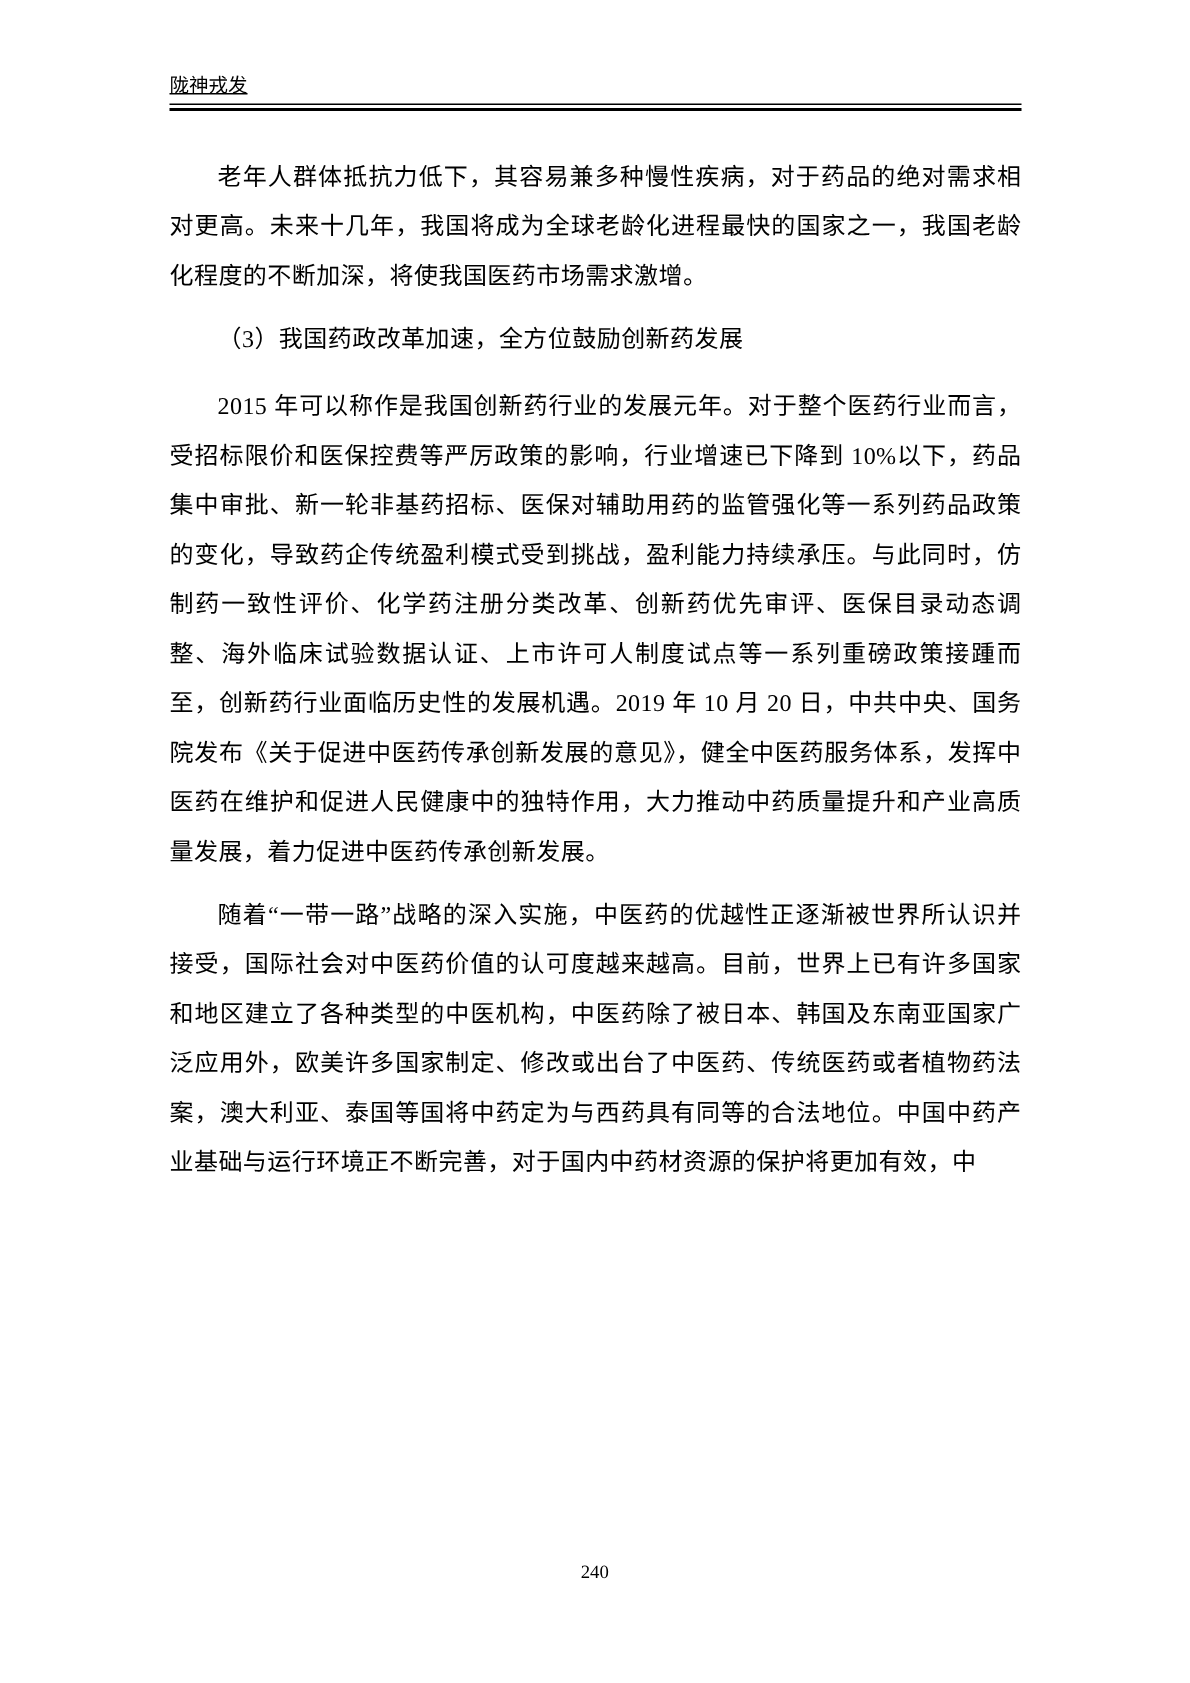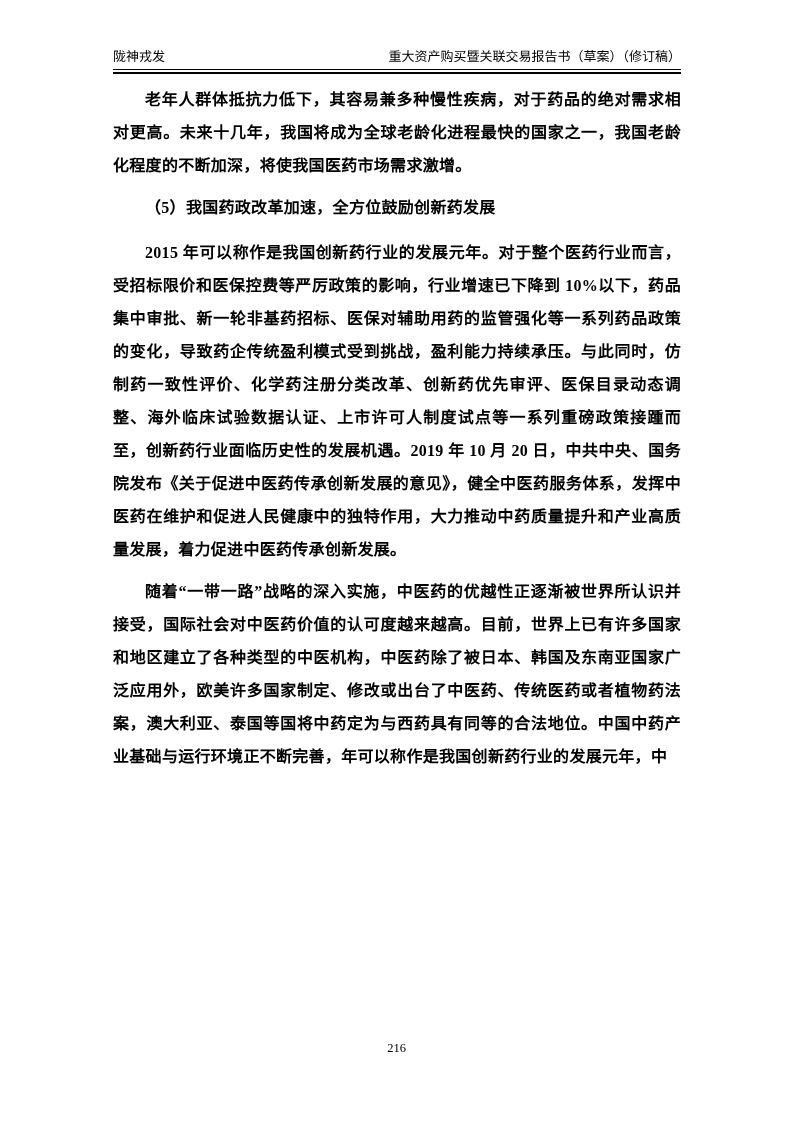--- a/index.html
+++ b/index.html
@@ -24,35 +24,35 @@
   .page-header {
     width: 100%;
   }
   .header-row {
     display: flex;
     justify-content: space-between;
     align-items: center;
     font-size: 13px;
     line-height: 18px;
     white-space: nowrap;
+    text-decoration: underline;
   }
   .header-rule {
     margin-top: 3px;
     height: 2px;
     border-top: 1px solid #000;
     border-bottom: 2px solid #000;
   }
   
   .doc-body {
-    margin-top: 9px;
+    margin-top: 28px;
     font-size: 16px;
     line-height: 33px;
     text-align: justify;
     letter-spacing: 0.3px;
-    font-weight: bold;
   }
   .doc-body p {
     margin: 0 0 9px 0;
     text-indent: 2em;
   }
   .doc-body p.section-heading {
     margin: 3px 0 12px 0;
   }
   
   .page-footer {
@@ -66,29 +66,28 @@
   }
 </style>
 </head>
 <body>
 
 <div class="page">
 
   <header class="page-header">
     <div class="header-row">
       <span>陇神戎发</span>
-      <span>重大资产购买暨关联交易报告书（草案）（修订稿）</span>
     </div>
     <div class="header-rule"></div>
   </header>
 
   <main class="doc-body">
     <p>老年人群体抵抗力低下，其容易兼多种慢性疾病，对于药品的绝对需求相对更高。未来十几年，我国将成为全球老龄化进程最快的国家之一，我国老龄化程度的不断加深，将使我国医药市场需求激增。</p>
-    <p class="section-heading">（5）我国药政改革加速，全方位鼓励创新药发展</p>
+    <p class="section-heading">（3）我国药政改革加速，全方位鼓励创新药发展</p>
     <p>2015 年可以称作是我国创新药行业的发展元年。对于整个医药行业而言，受招标限价和医保控费等严厉政策的影响，行业增速已下降到 10%以下，药品集中审批、新一轮非基药招标、医保对辅助用药的监管强化等一系列药品政策的变化，导致药企传统盈利模式受到挑战，盈利能力持续承压。与此同时，仿制药一致性评价、化学药注册分类改革、创新药优先审评、医保目录动态调整、海外临床试验数据认证、上市许可人制度试点等一系列重磅政策接踵而至，创新药行业面临历史性的发展机遇。2019 年 10 月 20 日，中共中央、国务院发布《关于促进中医药传承创新发展的意见》，健全中医药服务体系，发挥中医药在维护和促进人民健康中的独特作用，大力推动中药质量提升和产业高质量发展，着力促进中医药传承创新发展。</p>
-    <p>随着“一带一路”战略的深入实施，中医药的优越性正逐渐被世界所认识并接受，国际社会对中医药价值的认可度越来越高。目前，世界上已有许多国家和地区建立了各种类型的中医机构，中医药除了被日本、韩国及东南亚国家广泛应用外，欧美许多国家制定、修改或出台了中医药、传统医药或者植物药法案，澳大利亚、泰国等国将中药定为与西药具有同等的合法地位。中国中药产业基础与运行环境正不断完善，年可以称作是我国创新药行业的发展元年，中</p>
+    <p>随着“一带一路”战略的深入实施，中医药的优越性正逐渐被世界所认识并接受，国际社会对中医药价值的认可度越来越高。目前，世界上已有许多国家和地区建立了各种类型的中医机构，中医药除了被日本、韩国及东南亚国家广泛应用外，欧美许多国家制定、修改或出台了中医药、传统医药或者植物药法案，澳大利亚、泰国等国将中药定为与西药具有同等的合法地位。中国中药产业基础与运行环境正不断完善，对于国内中药材资源的保护将更加有效，中</p>
   </main>
 
   <footer class="page-footer">
-    <span>216</span>
+    <span>240</span>
   </footer>
 
 </div>
 
 </body></html>

